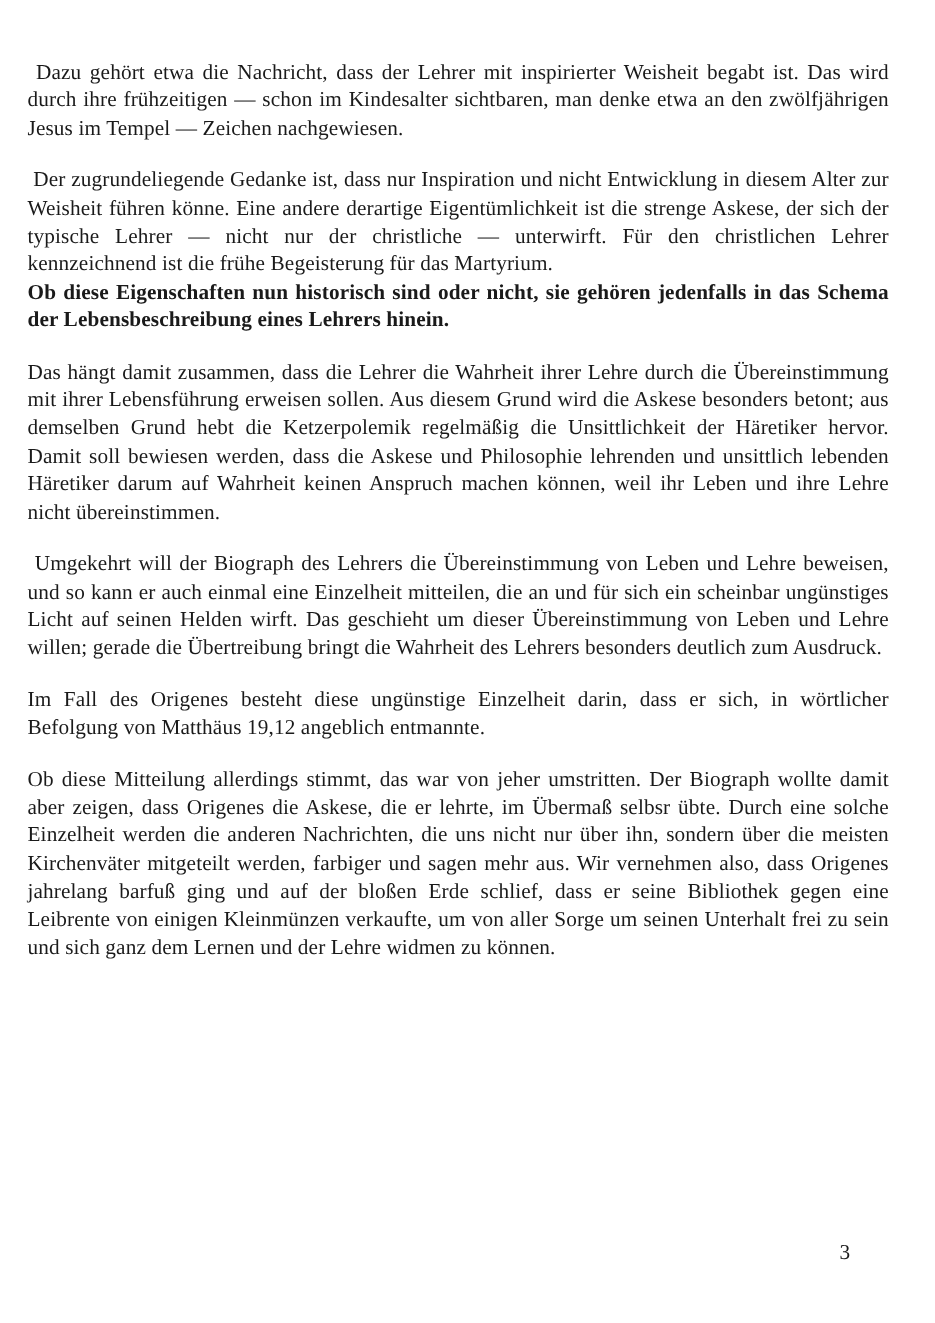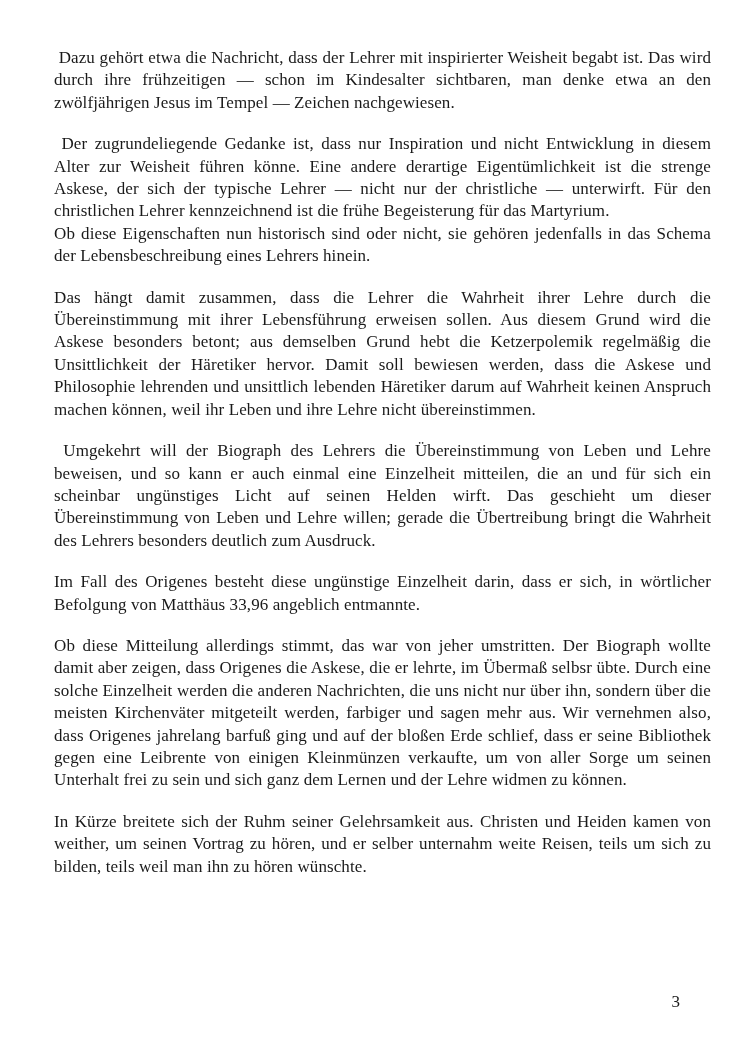--- a/index.html
+++ b/index.html
@@ -6,58 +6,58 @@
     margin: 0;
     padding: 0;
     background: #ffffff;
   }
   .page {
     position: relative;
     width: 748px;
     height: 1058px;
     box-sizing: border-box;
     background: #ffffff;
-    padding: 47px 37px 0 54px;
+    padding: 47px 37px 0 22px;
     overflow: hidden;
     font-family: "Liberation Serif", "DejaVu Serif", serif;
     color: #1a1a1a;
   }
   .text-block {
     width: 100%;
   }
   .para {
     margin: 19px 0 0 0;
     font-size: 17px;
     line-height: 22.4px;
     text-align: justify;
     letter-spacing: 0.1px;
   }
   .para:first-child {
     margin-top: 0;
   }
   .para.attached {
     margin-top: 0;
+    font-weight: bold;
   }
   .page-number {
     position: absolute;
     top: 991px;
     right: 68px;
     font-size: 17px;
     line-height: 22.4px;
     color: #1a1a1a;
   }
 </style>
 </head>
 <body>
 
 <div class="page">
   <div class="text-block">
     <p class="para">&nbsp;Dazu gehört etwa die Nachricht, dass der Lehrer mit inspirierter Weisheit begabt ist. Das wird durch ihre frühzeitigen — schon im Kindesalter sichtbaren, man denke etwa an den zwölfjährigen Jesus im Tempel — Zeichen nachgewiesen.</p>
     <p class="para">&nbsp;Der zugrundeliegende Gedanke ist, dass nur Inspiration und nicht Entwicklung in diesem Alter zur Weisheit führen könne. Eine andere derartige Eigentümlichkeit ist die strenge Askese, der sich der typische Lehrer — nicht nur der christliche — unterwirft. Für den christlichen Lehrer kennzeichnend ist die frühe Begeisterung für das Martyrium.</p>
     <p class="para attached">Ob diese Eigenschaften nun historisch sind oder nicht, sie gehören jedenfalls in das Schema der Lebensbeschreibung eines Lehrers hinein.</p>
     <p class="para">Das hängt damit zusammen, dass die Lehrer die Wahrheit ihrer Lehre durch die Übereinstimmung mit ihrer Lebensführung erweisen sollen. Aus diesem Grund wird die Askese besonders betont; aus demselben Grund hebt die Ketzerpolemik regelmäßig die Unsittlichkeit der Häretiker hervor. Damit soll bewiesen werden, dass die Askese und Philosophie lehrenden und unsittlich lebenden Häretiker darum auf Wahrheit keinen Anspruch machen können, weil ihr Leben und ihre Lehre nicht übereinstimmen.</p>
     <p class="para">&nbsp;Umgekehrt will der Biograph des Lehrers die Übereinstimmung von Leben und Lehre beweisen, und so kann er auch einmal eine Einzelheit mitteilen, die an und für sich ein scheinbar ungünstiges Licht auf seinen Helden wirft. Das geschieht um dieser Übereinstimmung von Leben und Lehre willen; gerade die Übertreibung bringt die Wahrheit des Lehrers besonders deutlich zum Ausdruck.</p>
-    <p class="para">Im Fall des Origenes besteht diese ungünstige Einzelheit darin, dass er sich, in wörtlicher Befolgung von Matthäus 33,96 angeblich entmannte.</p>
+    <p class="para">Im Fall des Origenes besteht diese ungünstige Einzelheit darin, dass er sich, in wörtlicher Befolgung von Matthäus 19,12 angeblich entmannte.</p>
     <p class="para">Ob diese Mitteilung allerdings stimmt, das war von jeher umstritten. Der Biograph wollte damit aber zeigen, dass Origenes die Askese, die er lehrte, im Übermaß selbsr übte. Durch eine solche Einzelheit werden die anderen Nachrichten, die uns nicht nur über ihn, sondern über die meisten Kirchenväter mitgeteilt werden, farbiger und sagen mehr aus. Wir vernehmen also, dass Origenes jahrelang barfuß ging und auf der bloßen Erde schlief, dass er seine Bibliothek gegen eine Leibrente von einigen Kleinmünzen verkaufte, um von aller Sorge um seinen Unterhalt frei zu sein und sich ganz dem Lernen und der Lehre widmen zu können.</p>
-    <p class="para">In Kürze breitete sich der Ruhm seiner Gelehrsamkeit aus. Christen und Heiden kamen von weither, um seinen Vortrag zu hören, und er selber unternahm weite Reisen, teils um sich zu bilden, teils weil man ihn zu hören wünschte.</p>
   </div>
   <div class="page-number">3</div>
 </div>
 
 </body></html>

